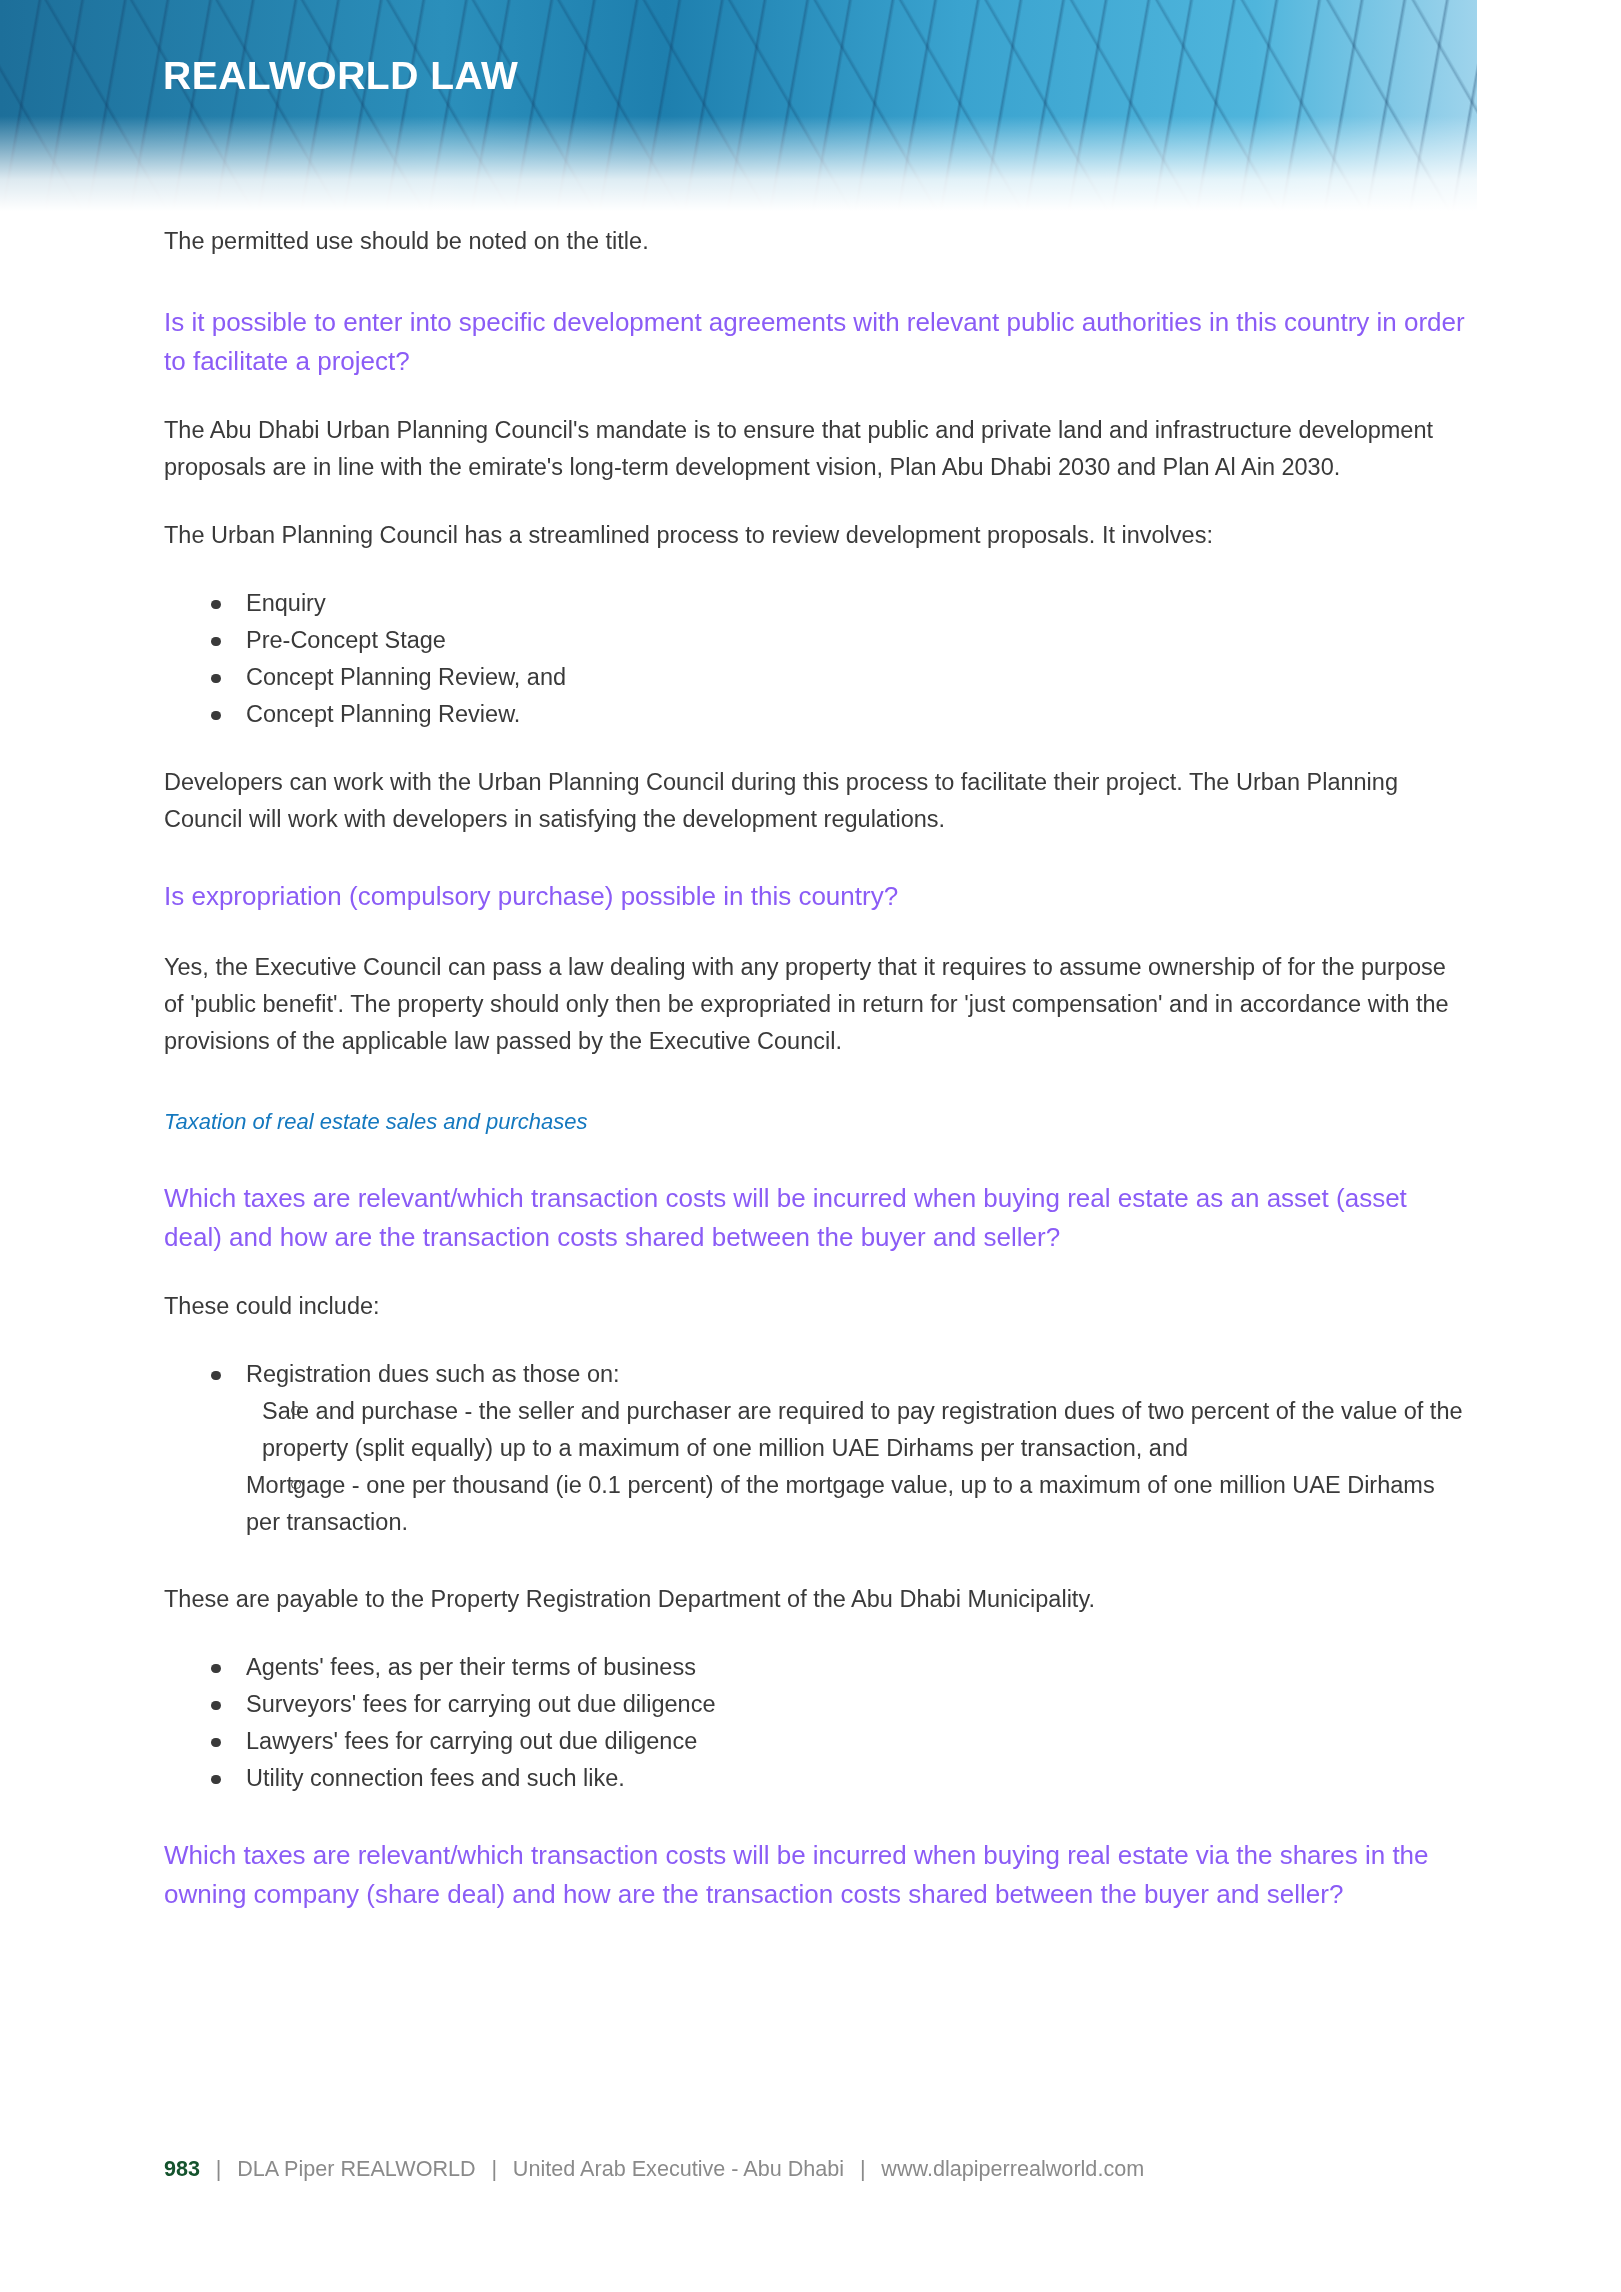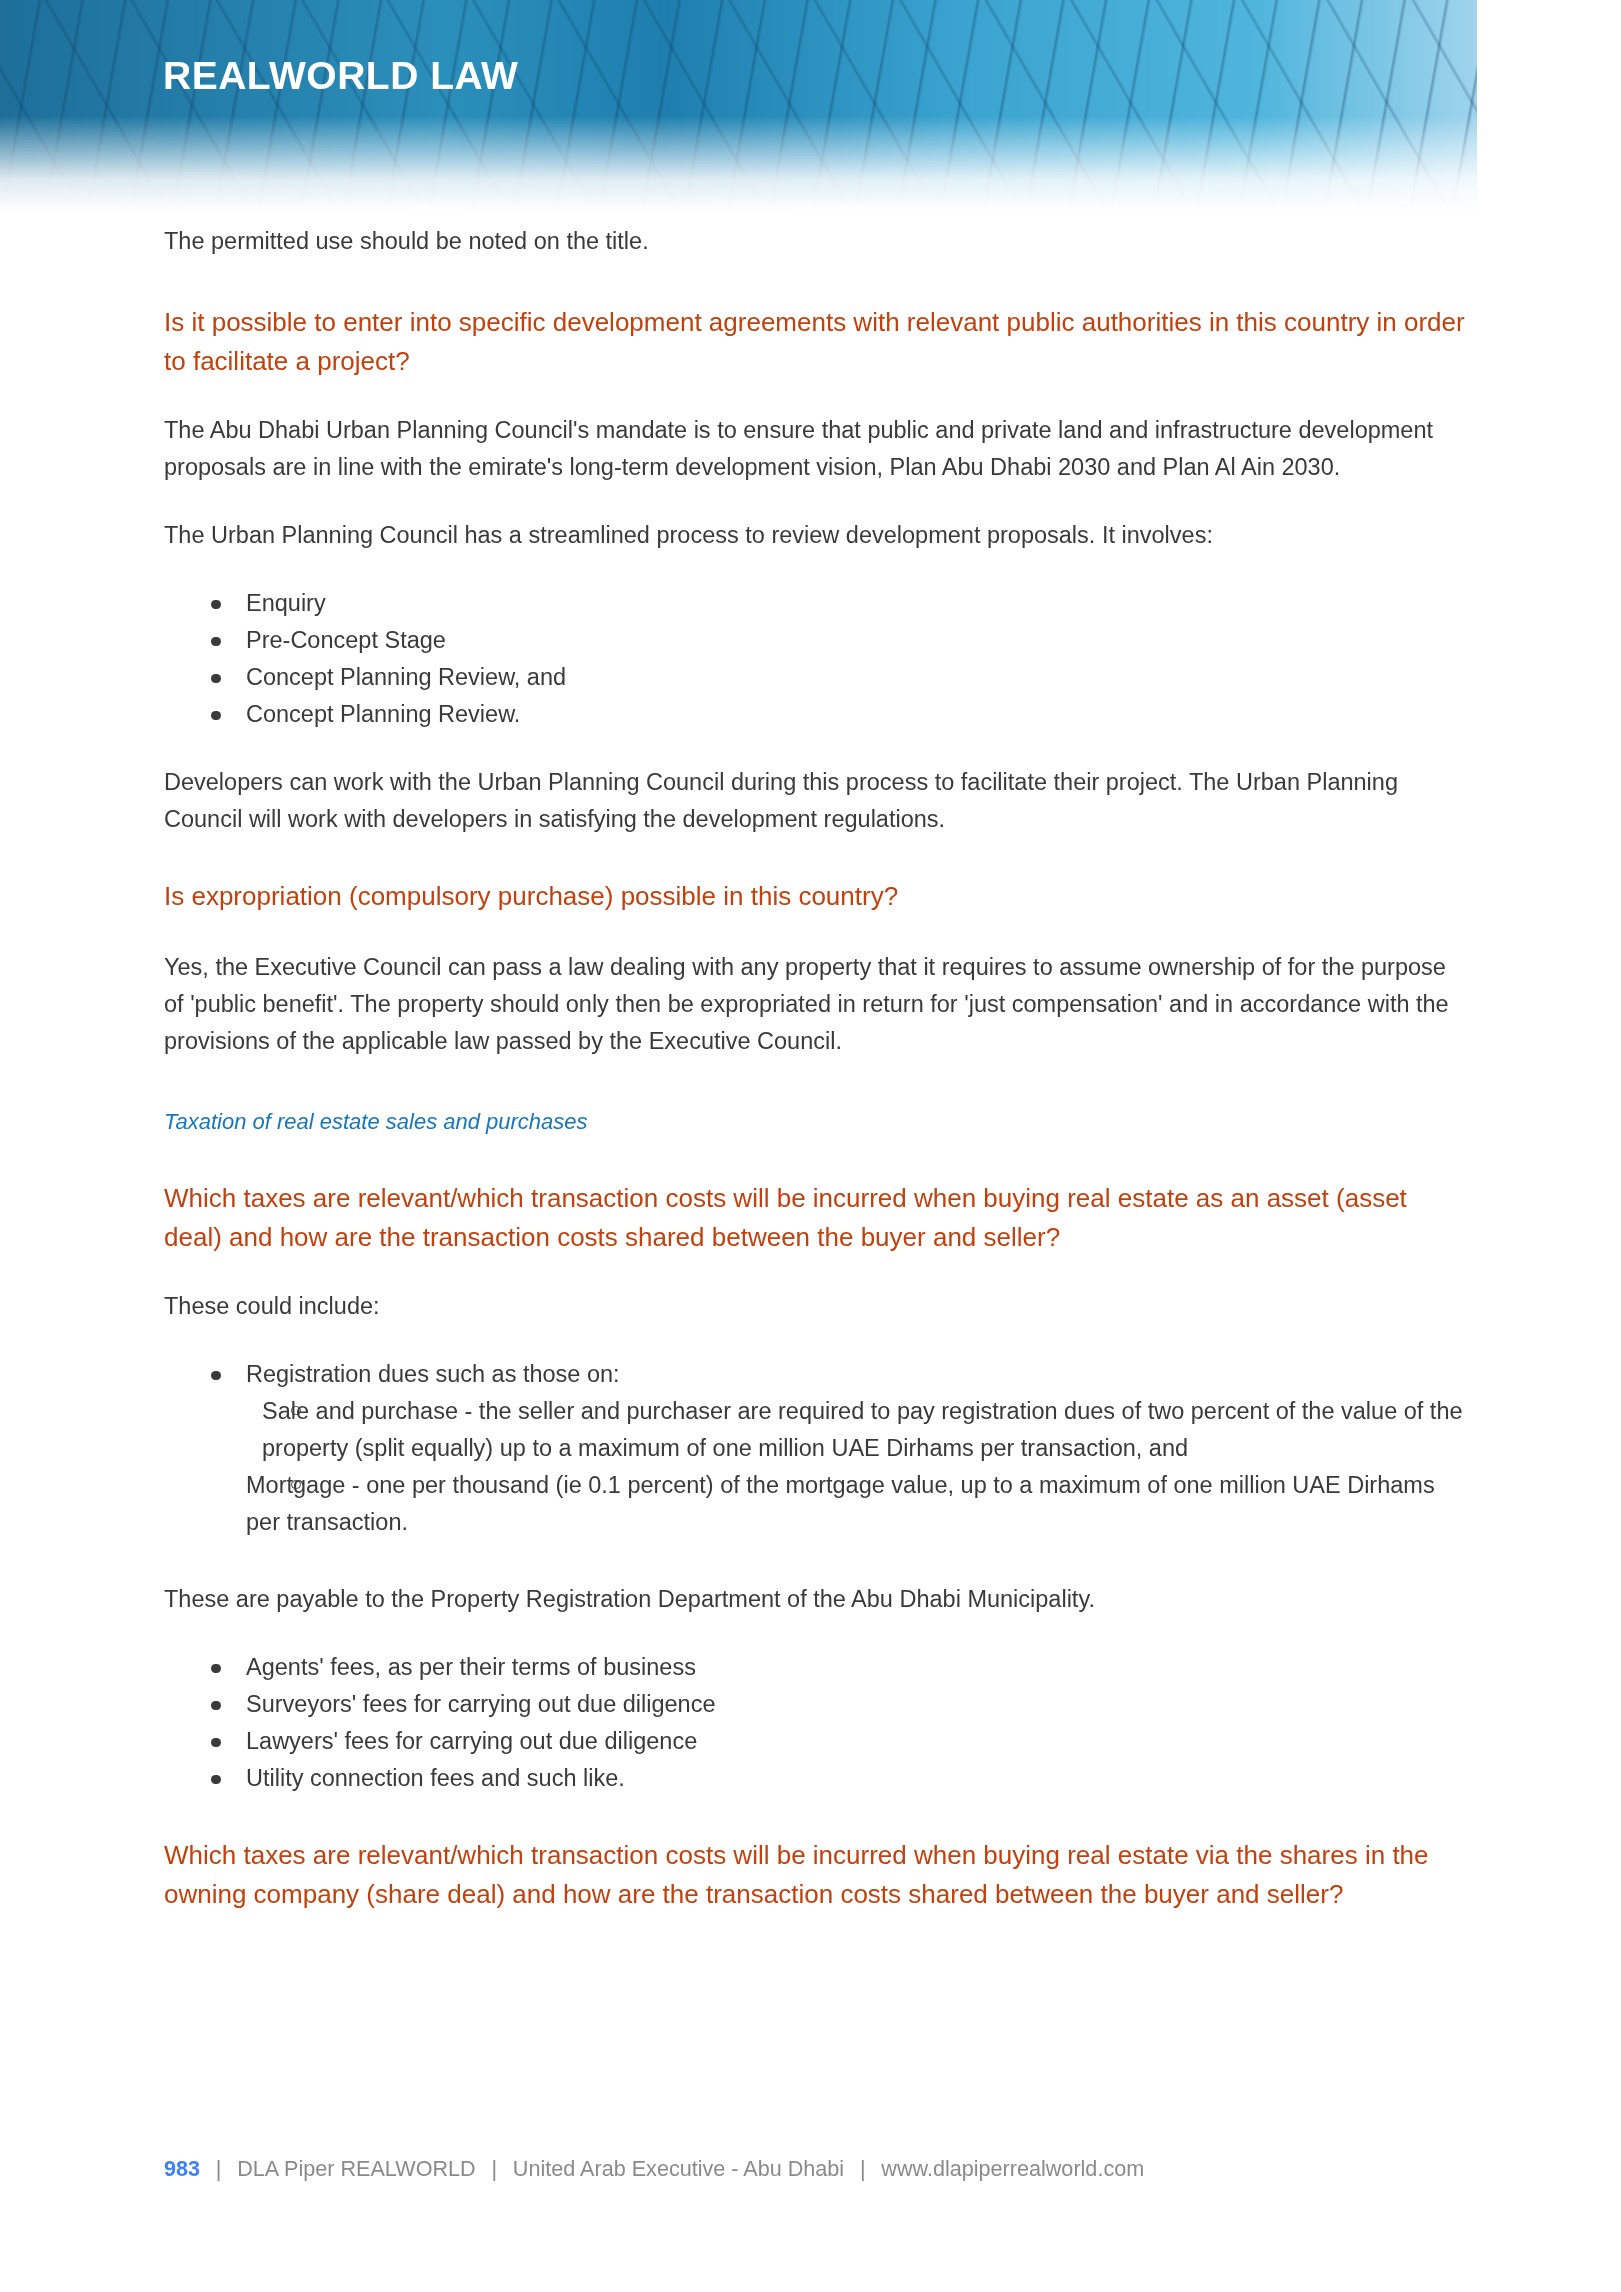--- a/index.html
+++ b/index.html
@@ -19,31 +19,31 @@
   }
   .banner-title {
     position: absolute; left: 163px; top: 54px;
     font-family: "Liberation Sans", sans-serif; font-weight: bold;
     font-size: 39px; letter-spacing: 0.5px; color: #ffffff;
   }
   .content {
     position: absolute; left: 164px; top: 223px; width: 1304px;
   }
   p { margin: 0; font-size: 23.5px; line-height: 37px; color: #3a3a3a; }
-  .q { color: #c2410c; font-size: 26px; line-height: 39px; margin: 0; }
+  .q { color: #8b5cf6; font-size: 26px; line-height: 39px; margin: 0; }
   .sec { color: #1478bf; font-size: 22px; font-style: italic; margin: 0; }
   ul { margin: 0; padding: 0; list-style: none; }
   ul.l1 > li { position: relative; padding-left: 82px; font-size: 23.5px; line-height: 37px; }
   ul.l1 > li > .b1 { position: absolute; left: 47px; top: 14.7px; width: 9.8px; height: 9.8px; border-radius: 50%; background: #3a3a3a; }
   ul.l2 > li { position: relative; padding-left: 80px; margin-left: 0; font-size: 23.5px; line-height: 37px; }
   ul.l2 > li > .b2 { position: absolute; left: 127px; top: 12.7px; width: 7.8px; height: 7.8px; border-radius: 50%; border: 1.5px solid #3a3a3a; }
   .footer {
     position: absolute; left: 164px; top: 2156px; font-size: 21.6px; color: #8a8a8a;
   }
-  .footer .pg { color: #3b82f6; font-weight: bold; }
+  .footer .pg { color: #14532d; font-weight: bold; }
   .footer .sep { margin: 0 9.8px; color: #8a8a8a; }
 </style>
 </head>
 <body>
 
 <div class="banner">
   <div class="banner-title">REALWORLD LAW</div>
 </div>
 
 <div class="content">

